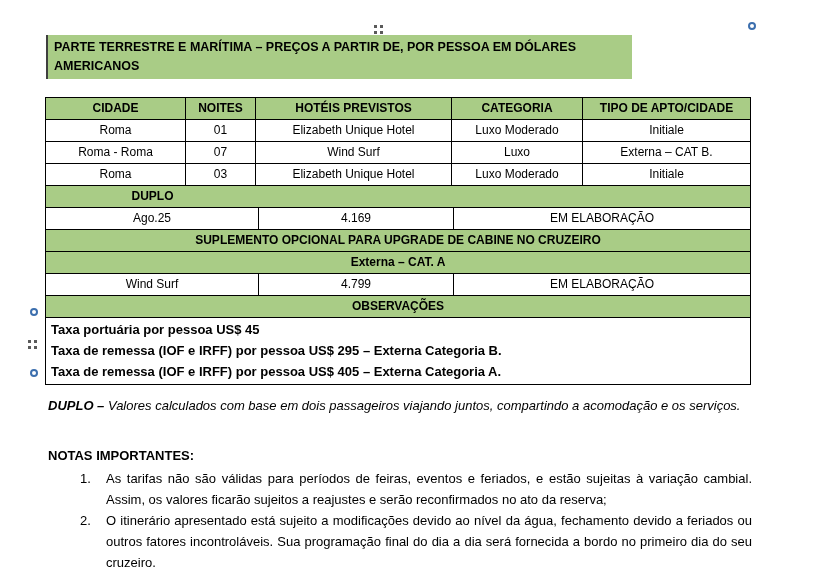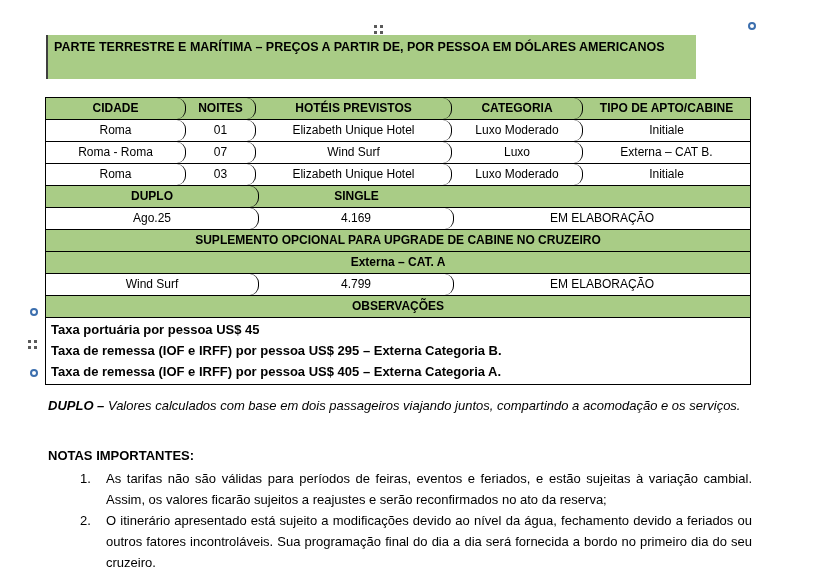--- a/index.html
+++ b/index.html
@@ -7,33 +7,33 @@
     font-family:"Liberation Sans", sans-serif; color:#000; }
   .abs { position:absolute; }
 
   
   .grid-handle { width:3px; height:3px; background:#5a5a5a;
     box-shadow:6px 0 0 #5a5a5a, 0 6px 0 #5a5a5a, 6px 6px 0 #5a5a5a; }
   .circle-handle { width:8px; height:8px; border:2px solid #3c6fae;
     border-radius:50%; background:transparent; }
 
   
-  .title-bar { left:46px; top:35px; width:650px; height:44px;
+  .title-bar { left:46px; top:35px; width:586px; height:44px;
     background:var(--green); border-left:2px solid #3f3f3f;
     padding:3px 6px; font-weight:bold; font-size:12.5px; line-height:19px; }
 
   
   .tbl { left:45px; top:97px; width:706px; border:1px solid #000; background:#fff; }
   .trow { display:grid; height:22px; border-bottom:1px solid #000; }
   .trow.cols5 { grid-template-columns:140px 70px 196px 131px 167px; }
   .trow.cols3 { grid-template-columns:213px 195px 296px; }
   .trow.cols1 { grid-template-columns:1fr; }
   .tcell { display:flex; align-items:center; justify-content:center;
     font-size:12px; line-height:21px; border-right:1px solid #000;
-    white-space:nowrap; overflow:hidden;border-radius:9px; }
+    white-space:nowrap; overflow:hidden; }
   .tcell:last-child { border-right:none; }
   .green { background:var(--green); }
   .green .tcell, .tcell.hdr { font-weight:bold; }
   .obs-block { height:66px; border-bottom:none; padding:1px 0 0 5px;
     font-size:13px; line-height:21px; }
   .obs-line { white-space:nowrap;font-weight:bold; }
 
   
   .duplo-par { left:48px; top:396px; width:702px; font-size:13px;
     font-style:italic; line-height:19px; text-align:justify; }
@@ -57,21 +57,21 @@
   <div>PARTE TERRESTRE E MARÍTIMA – PREÇOS A PARTIR DE, POR PESSOA EM DÓLARES AMERICANOS</div>
 </div>
 
 <div class="abs tbl">
 
   <div class="trow cols5 green">
     <div class="tcell">CIDADE</div>
     <div class="tcell">NOITES</div>
     <div class="tcell">HOTÉIS PREVISTOS</div>
     <div class="tcell">CATEGORIA</div>
-    <div class="tcell">TIPO DE APTO/CABINE</div>
+    <div class="tcell">TIPO DE APTO/CIDADE</div>
   </div>
 
   <div class="trow cols5">
     <div class="tcell">Roma</div>
     <div class="tcell">01</div>
     <div class="tcell">Elizabeth Unique Hotel</div>
     <div class="tcell">Luxo Moderado</div>
     <div class="tcell">Initiale</div>
   </div>
 
@@ -86,21 +86,20 @@
   <div class="trow cols5">
     <div class="tcell">Roma</div>
     <div class="tcell">03</div>
     <div class="tcell">Elizabeth Unique Hotel</div>
     <div class="tcell">Luxo Moderado</div>
     <div class="tcell">Initiale</div>
   </div>
 
   <div class="trow cols3 green">
     <div class="tcell">DUPLO</div>
-    <div class="tcell">SINGLE</div>
   </div>
 
   <div class="trow cols3">
     <div class="tcell">Ago.25</div>
     <div class="tcell">4.169</div>
     <div class="tcell">EM ELABORAÇÃO</div>
   </div>
 
   <div class="trow cols1 green">
     <div class="tcell">SUPLEMENTO OPCIONAL PARA UPGRADE DE CABINE NO CRUZEIRO</div>

